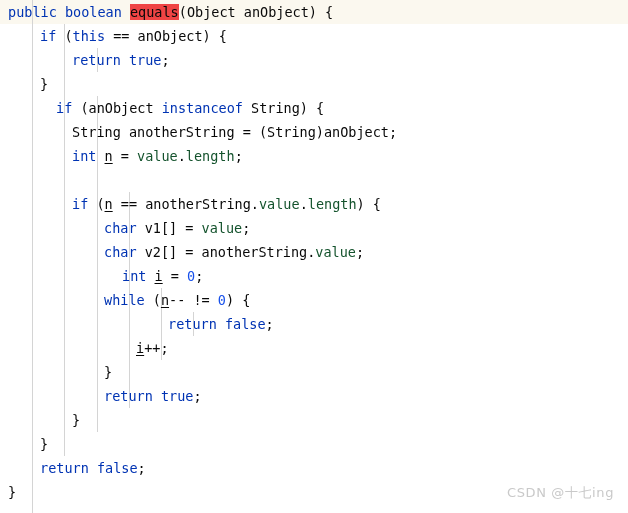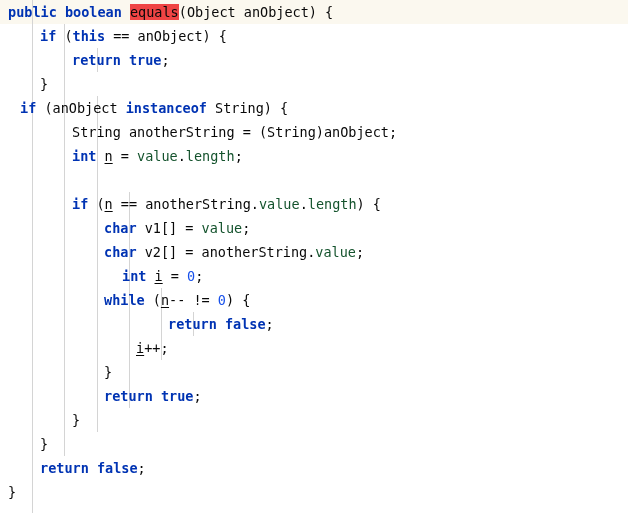--- a/index.html
+++ b/index.html
@@ -47,21 +47,21 @@
     z-index: 2;
   }
   .line {
     position: relative;
     height: 24px;
     white-space: pre;
     padding-left: 8px;
   }
 
   
-  .kw      { color: #0033b3; font-weight: bold; }   
+  .kw      { color: #0033b3; font-weight: normal; }   
   .plain   { color: #080808; }                        
   .field   { color: #14532d; }                        
   .num     { color: #1750eb; }                        
   .punct   { color: #080808; }                        
   .var-u   { color: #080808; text-decoration: underline;
              text-underline-offset: 2px; text-decoration-thickness: 1px; }
   .mname   { color: #080808; background: #ef4444; }   
 
   
   .watermark {
@@ -94,32 +94,33 @@
       <div class="indent-guide" style="left: 129px; top: 192px; height: 216px;"></div>
       <div class="indent-guide" style="left: 161px; top: 288px; height: 72px;"></div>
       <div class="indent-guide" style="left: 193px; top: 312px; height: 24px;"></div>
     </div>
 
   <div class="code-layer" id="code-layer">
       <div class="line" style="padding-left: 8px;"><span class="kw">public</span><span class="plain"> </span><span class="kw">boolean</span><span class="plain"> </span><span class="mname">equals</span><span class="punct">(</span><span class="plain">Object</span><span class="plain"> anObject</span><span class="punct">) {</span></div>
       <div class="line" style="padding-left: 40px;"><span class="kw">if</span><span class="punct"> (</span><span class="kw">this</span><span class="punct"> == anObject) {</span></div>
       <div class="line" style="padding-left: 72px;"><span class="kw">return</span><span class="plain"> </span><span class="kw">true</span><span class="punct">;</span></div>
       <div class="line" style="padding-left: 40px;"><span class="punct">}</span></div>
-      <div class="line" style="padding-left: 20px;"><span class="kw">if</span><span class="punct"> (anObject </span><span class="kw">instanceof</span><span class="punct"> String) {</span></div>
+      <div class="line" style="padding-left: 56px;"><span class="kw">if</span><span class="punct"> (anObject </span><span class="kw">instanceof</span><span class="punct"> String) {</span></div>
       <div class="line" style="padding-left: 72px;"><span class="plain">String anotherString = (String)anObject;</span></div>
       <div class="line" style="padding-left: 72px;"><span class="kw">int</span><span class="plain"> </span><span class="var-u">n</span><span class="punct"> = </span><span class="field">value</span><span class="punct">.</span><span class="field">length</span><span class="punct">;</span></div>
       <div class="line" style="padding-left: 72px; margin-top: 24px;"><span class="kw">if</span><span class="punct"> (</span><span class="var-u">n</span><span class="plain"> == anotherString.</span><span class="field">value</span><span class="punct">.</span><span class="field">length</span><span class="punct">) {</span></div>
       <div class="line" style="padding-left: 104px;"><span class="kw">char</span><span class="plain"> v1[] = </span><span class="field">value</span><span class="punct">;</span></div>
       <div class="line" style="padding-left: 104px;"><span class="kw">char</span><span class="plain"> v2[] = anotherString.</span><span class="field">value</span><span class="punct">;</span></div>
       <div class="line" style="padding-left: 104px; margin-left: 18px;"><span class="kw">int</span><span class="plain"> </span><span class="var-u">i</span><span class="punct"> = </span><span class="num">0</span><span class="punct">;</span></div>
       <div class="line" style="padding-left: 104px;"><span class="kw">while</span><span class="punct"> (</span><span class="var-u">n</span><span class="punct">-- != </span><span class="num">0</span><span class="punct">) {</span></div>
       <div class="line" style="padding-left: 168px;"><span class="kw">return</span><span class="plain"> </span><span class="kw">false</span><span class="punct">;</span></div>
       <div class="line" style="padding-left: 136px;"><span class="var-u">i</span><span class="punct">++;</span></div>
       <div class="line" style="padding-left: 104px;"><span class="punct">}</span></div>
       <div class="line" style="padding-left: 104px;"><span class="kw">return</span><span class="plain"> </span><span class="kw">true</span><span class="punct">;</span></div>
       <div class="line" style="padding-left: 72px;"><span class="punct">}</span></div>
       <div class="line" style="padding-left: 40px;"><span class="punct">}</span></div>
       <div class="line" style="padding-left: 40px;"><span class="kw">return</span><span class="plain"> </span><span class="kw">false</span><span class="punct">;</span></div>
       <div class="line" style="padding-left: 8px;"><span class="punct">}</span></div>
     </div>
 
+  <div class="watermark">CSDN @十七ing</div>
 
 </div>
 
 </body></html>

